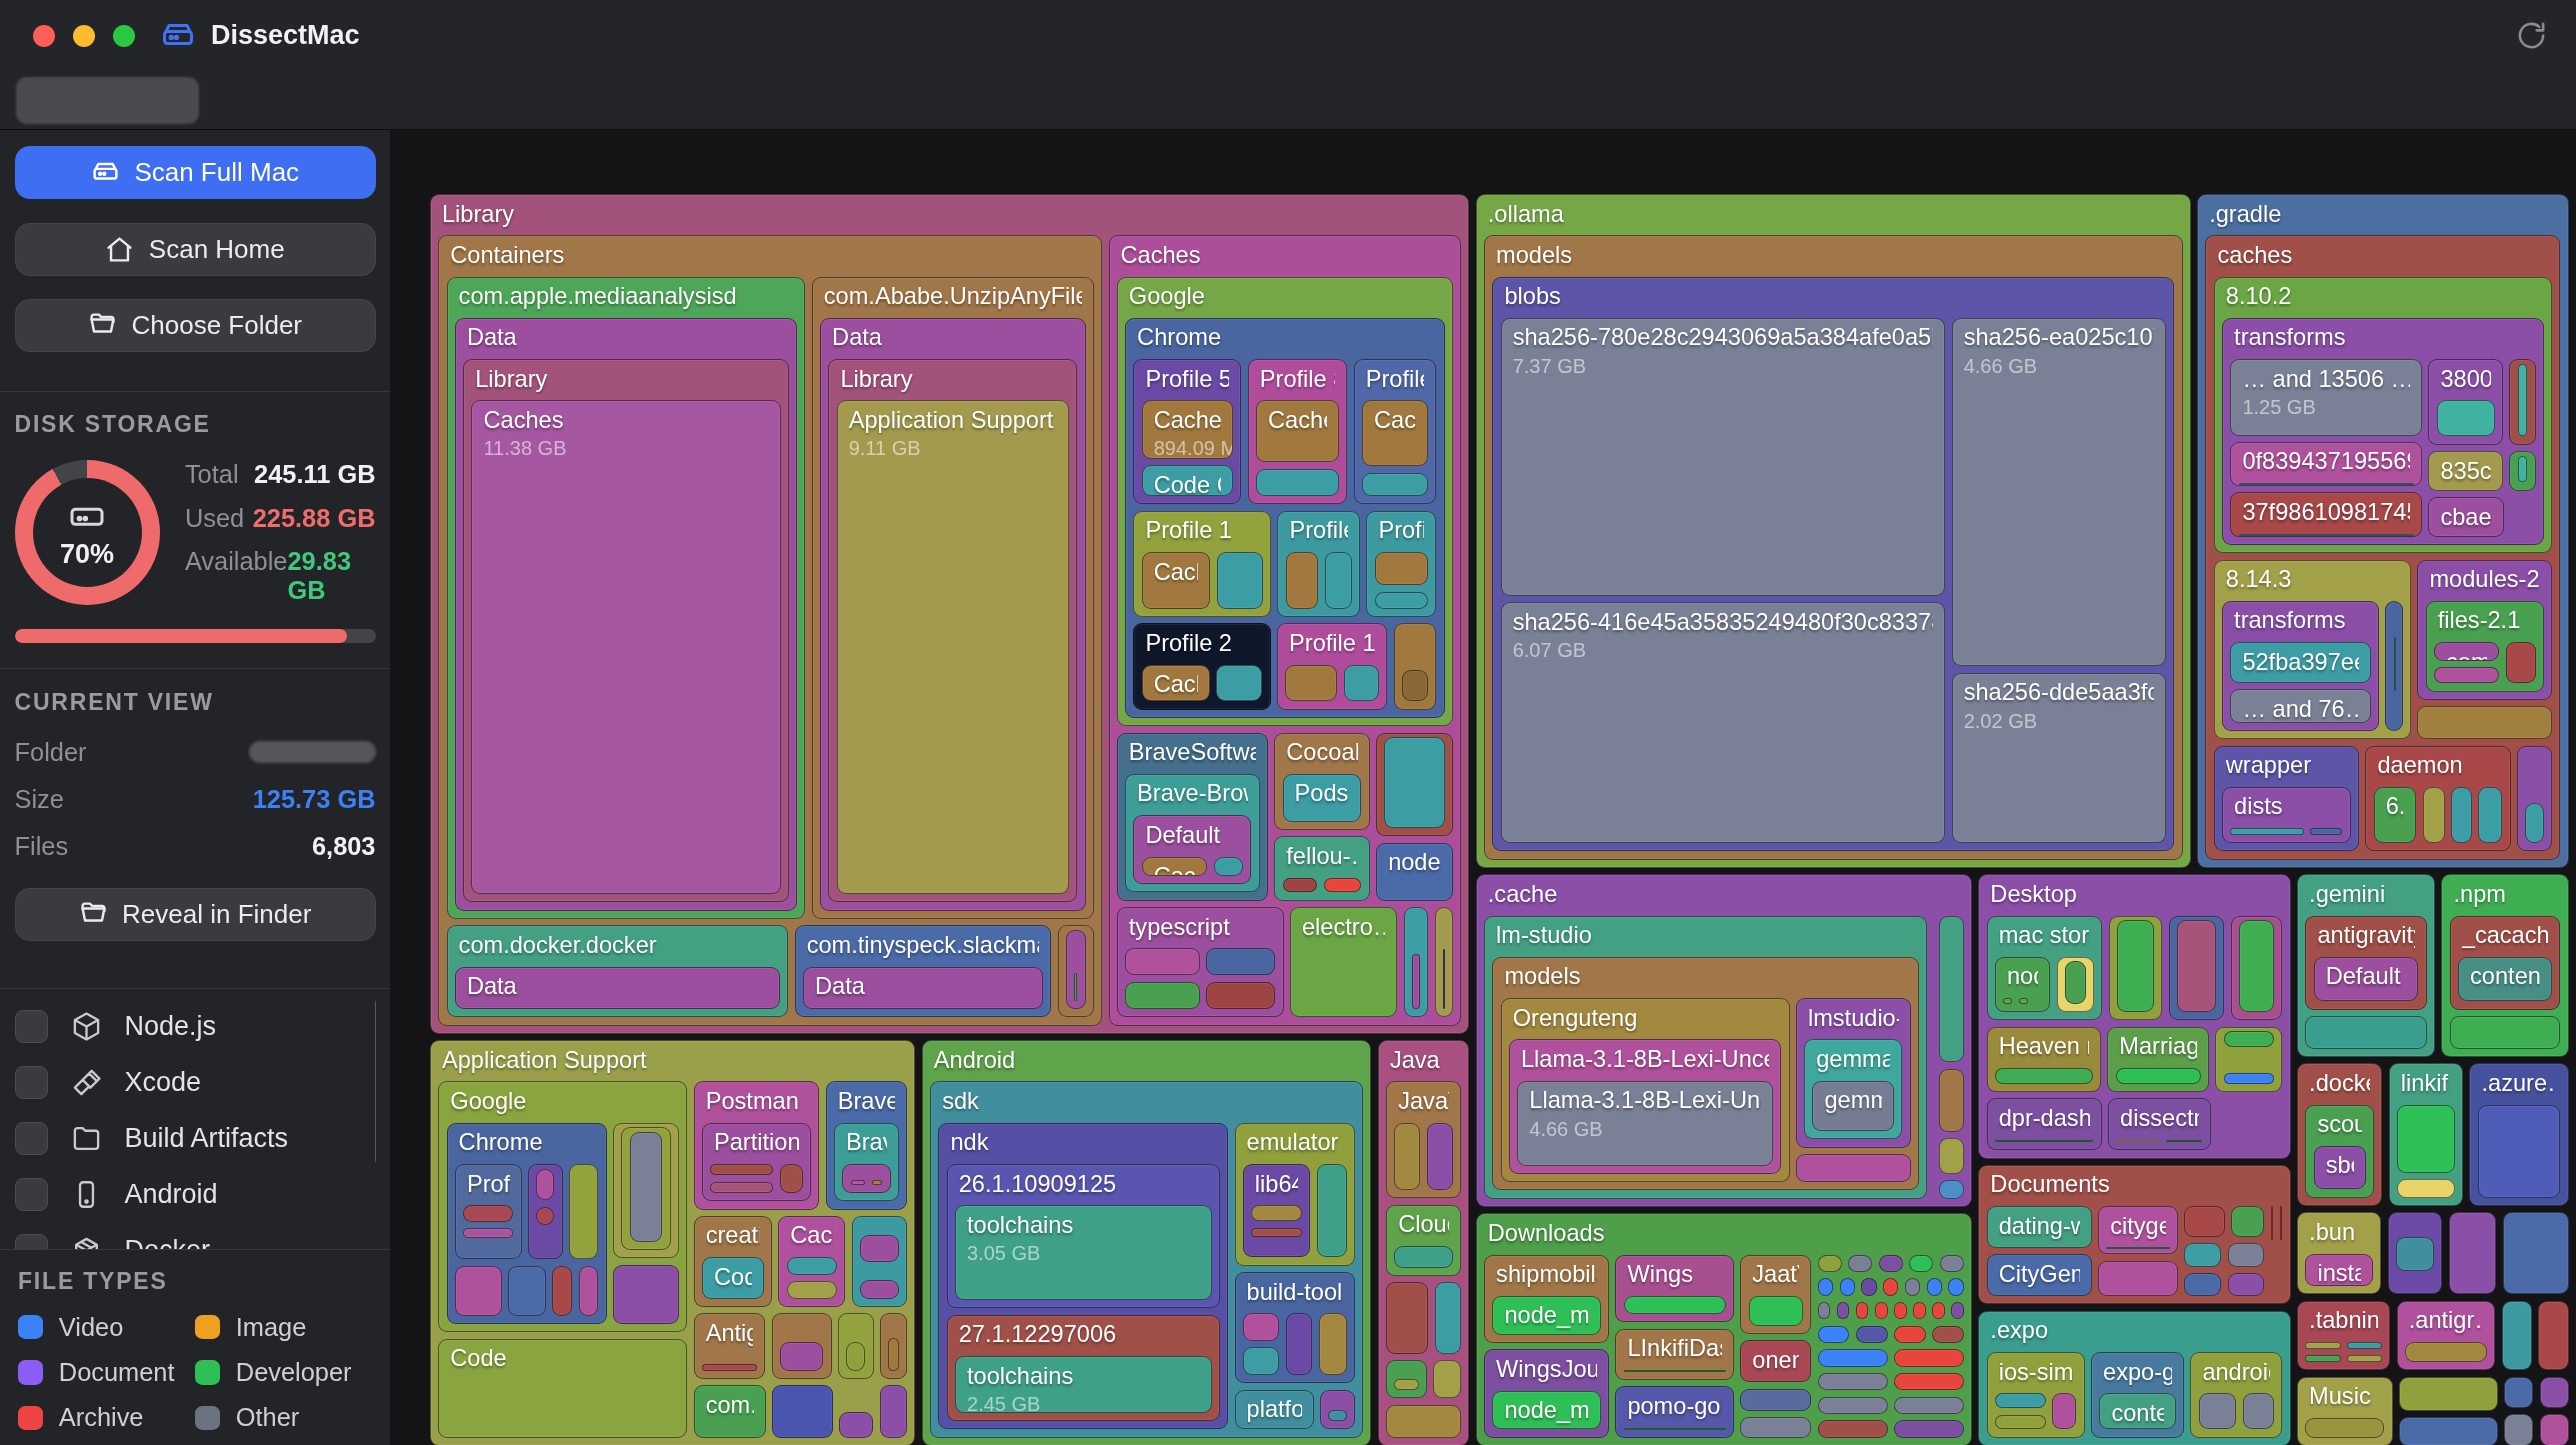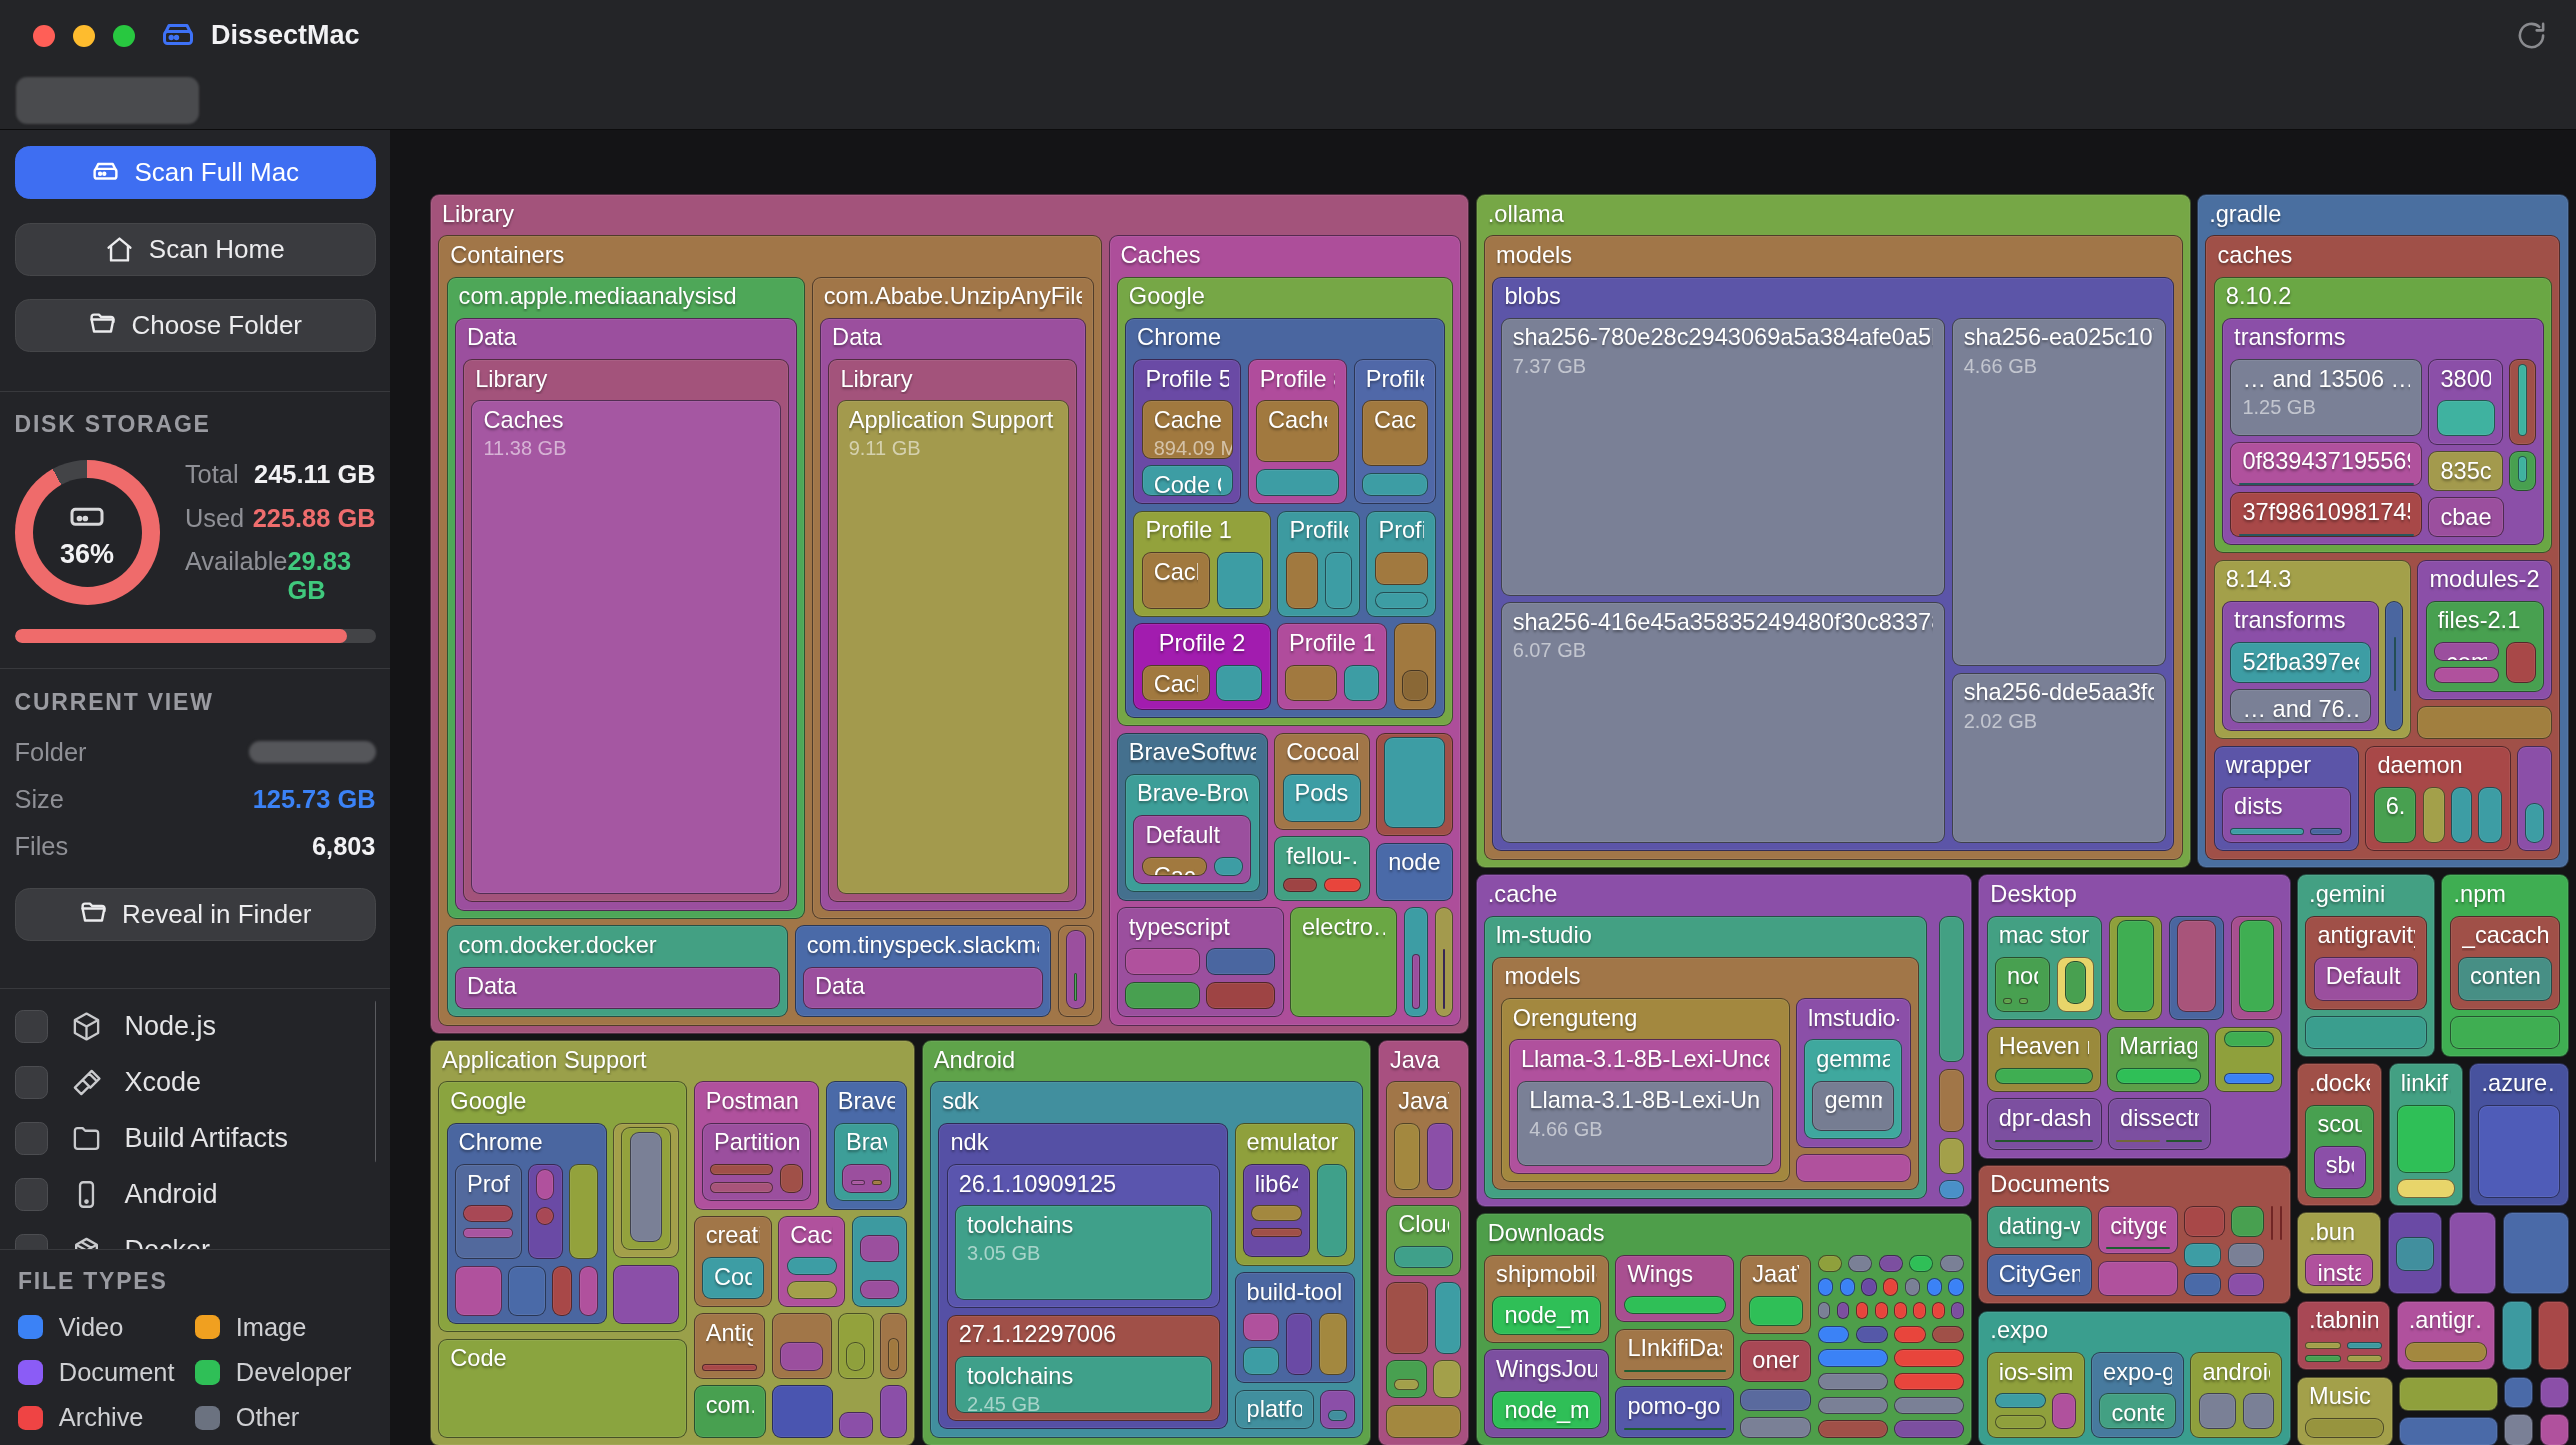--- a/index.html
+++ b/index.html
@@ -142,21 +142,21 @@
 
     <div class="sec-heading">DISK STORAGE</div>
     <div class="disk-row">
       <div class="donut">
         <div class="donut-inner">
           <svg viewBox="0 0 24 24" fill="none" stroke="currentColor" stroke-width="1.8" stroke-linecap="round" stroke-linejoin="round">
             <rect x="3" y="8" width="18" height="9" rx="2"></rect>
               <circle cx="7.5" cy="13.5" r="0.8" fill="currentColor"></circle>
               <circle cx="11" cy="13.5" r="0.8" fill="currentColor"></circle>
           </svg>
-          <span class="donut-pct">36%</span>
+          <span class="donut-pct">70%</span>
         </div>
       </div>
       <div class="stats">
         <div class="stat-row">
           <span class="stat-label">Total</span>
           <span class="stat-val">245.11 GB</span>
         </div>
         <div class="stat-row">
           <span class="stat-label">Used</span>
           <span class="stat-val used">225.88 GB</span>
@@ -488,21 +488,21 @@
                                       </div>
                                       <div class="tm-c" style="flex-direction: column;">
                                         <div class="tm" style="flex: 68 1 0%; background: rgb(161, 121, 63);"></div>
                                         <div class="tm" style="flex: 32 1 0%; background: rgb(61, 157, 164);"></div>
                                       </div>
                                     </div>
                                   </div>
                                 </div>
                                 <div class="tm-wrap" style="flex: 110 1 0%;">
                                   <div class="tm-c" style="flex-direction: row;">
-                                    <div class="tm" style="flex: 160 1 0%; background: #a21caf; text-align: center;">
+                                    <div class="tm" style="flex: 160 1 0%; background: #0f172a;">
                                       <div class="tm-h">
                                         <span class="tm-l">Profile 2</span>
                                       </div>
                                       <div class="tm-c" style="flex-direction: row;">
                                         <div class="tm" style="flex: 60 1 0%; background: rgb(161, 121, 63);">
                                           <div class="tm-h">
                                             <span class="tm-l">Cache</span>
                                           </div>
                                         </div>
                                         <div class="tm" style="flex: 40 1 0%; background: rgb(61, 157, 164);"></div>

